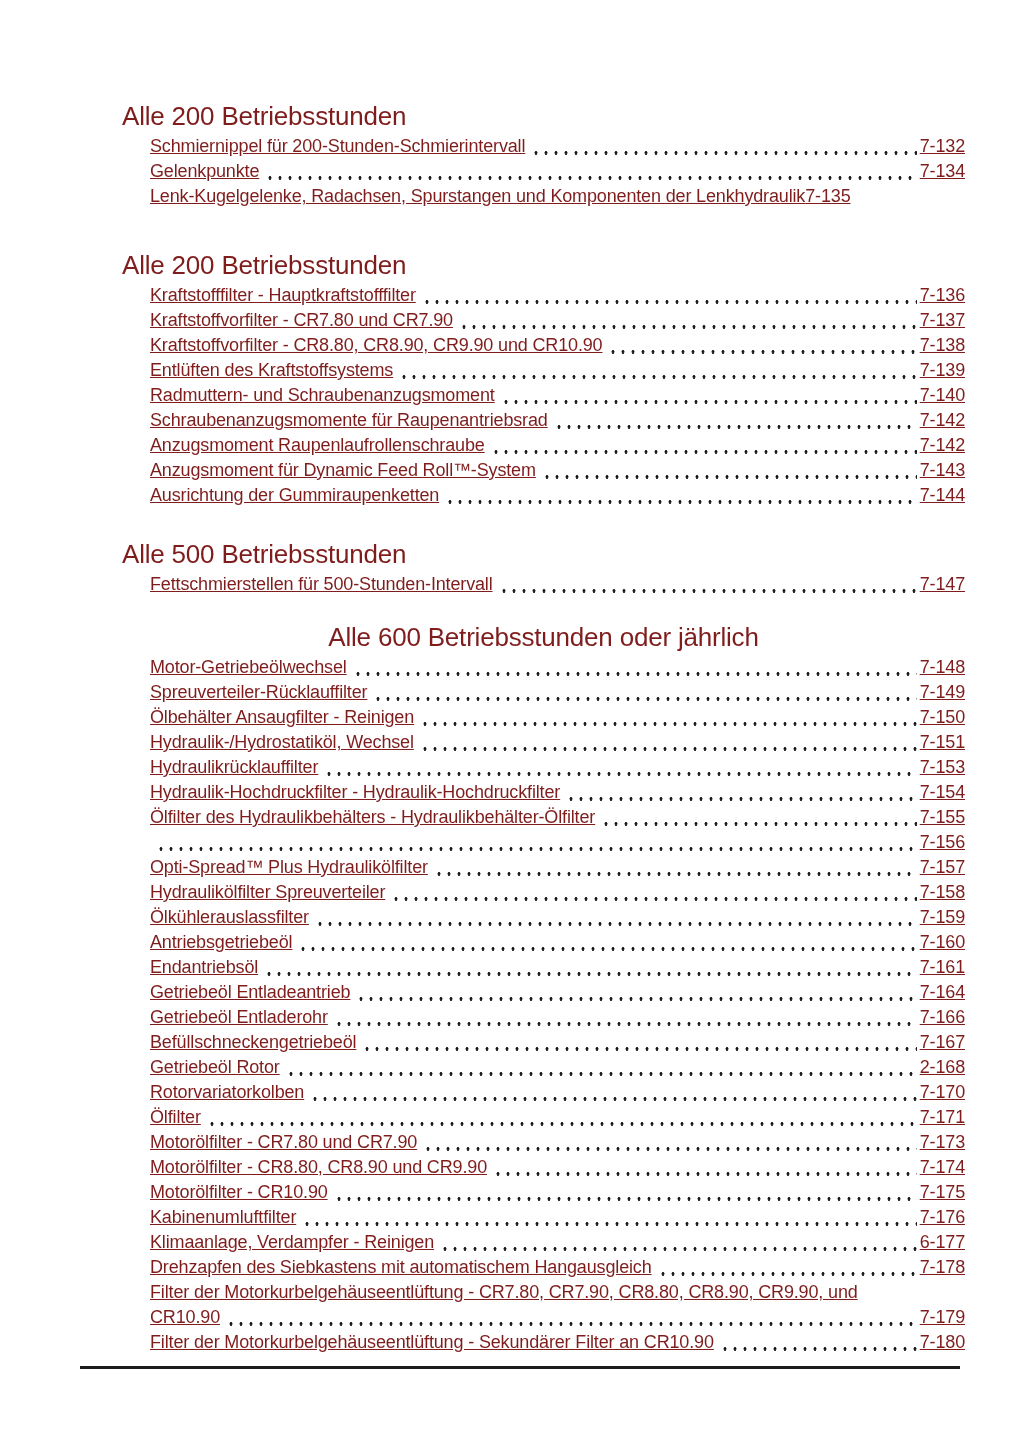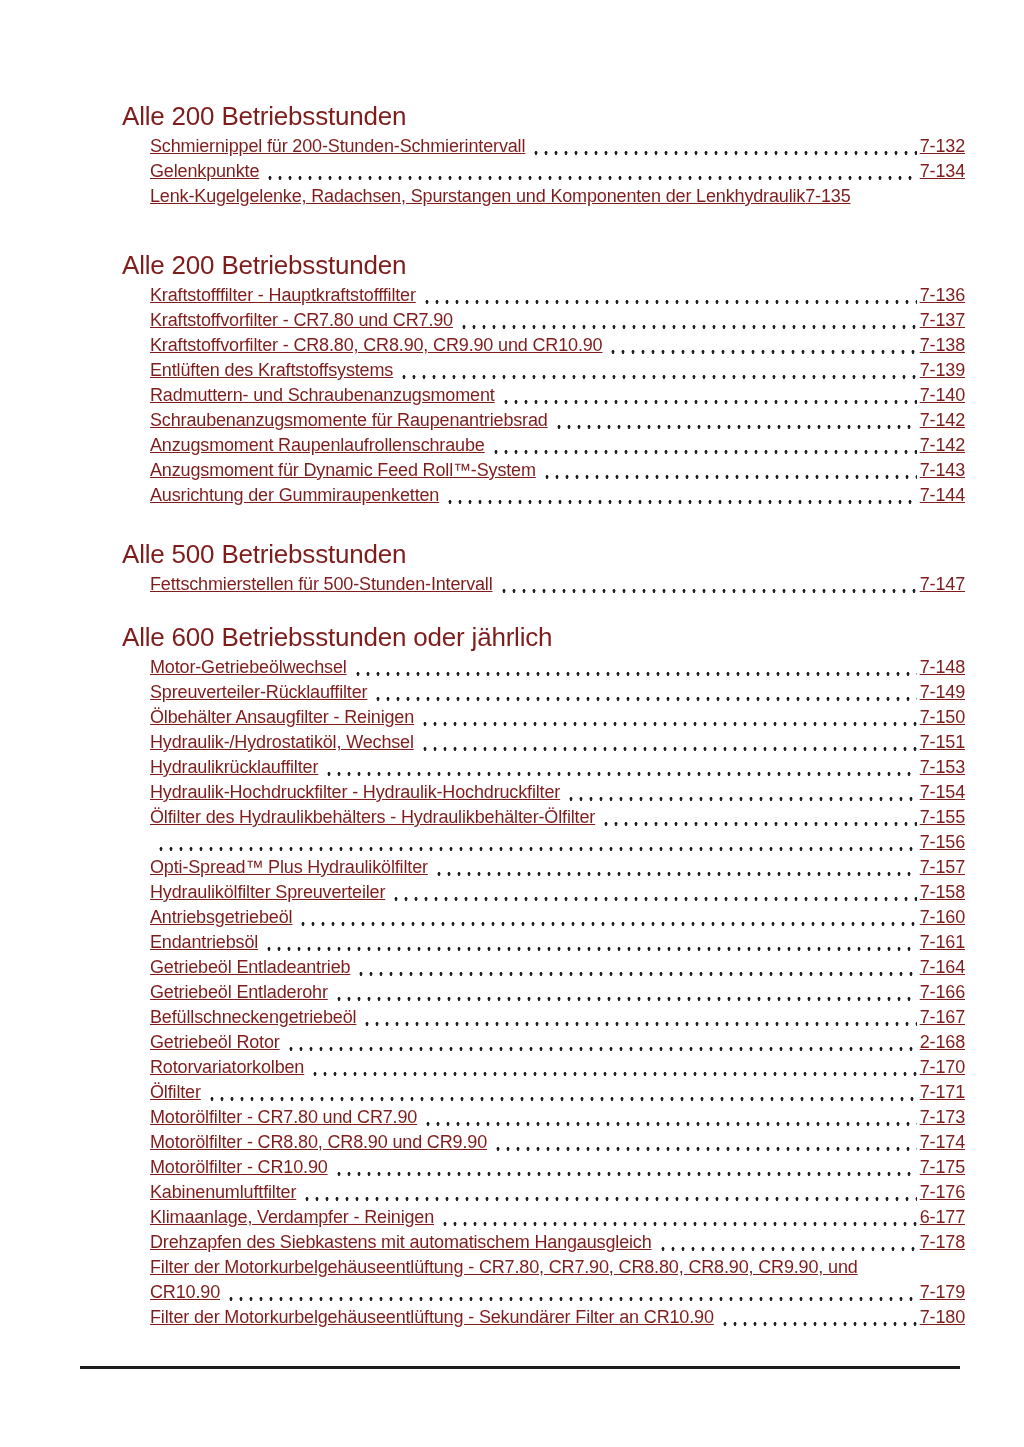--- a/index.html
+++ b/index.html
@@ -15,21 +15,21 @@
   }
   .toc {
     position: absolute;
     top: 100px;
     left: 122px;
     width: 843px;
   }
   .toc-section { margin: 0; }
   .toc-section:nth-of-type(2) { margin-top: 40px; }
   .toc-section:nth-of-type(3) { margin-top: 30px; }
-  .toc-section:nth-of-type(4) { margin-top: 24px; }
+  .toc-section:nth-of-type(4) { margin-top: 24px; text-align: center; }
   .section-heading {
     font-size: 26px;
     font-weight: 400;
     line-height: 32px;
     letter-spacing: -0.2px;
     margin: 0 0 2px 0;
   }
   .section-items { margin-left: 28px; text-decoration: underline; }
   .toc-row { margin: 0; }
   .row-line {
@@ -286,20 +286,28 @@
 
   <div class="toc-row">
     <div class="row-line">
       <span class="title">Hydraulikölfilter Spreuverteiler</span>
       <span class="leader"></span>
       <span class="page-num">7-158</span>
     </div>
 
   </div>
 
+  <div class="toc-row">
+    <div class="row-line">
+      <span class="title">Ölkühlerauslassfilter</span>
+      <span class="leader"></span>
+      <span class="page-num">7-159</span>
+    </div>
+
+  </div>
 
   <div class="toc-row">
     <div class="row-line">
       <span class="title">Antriebsgetriebeöl</span>
       <span class="leader"></span>
       <span class="page-num">7-160</span>
     </div>
 
   </div>
 

